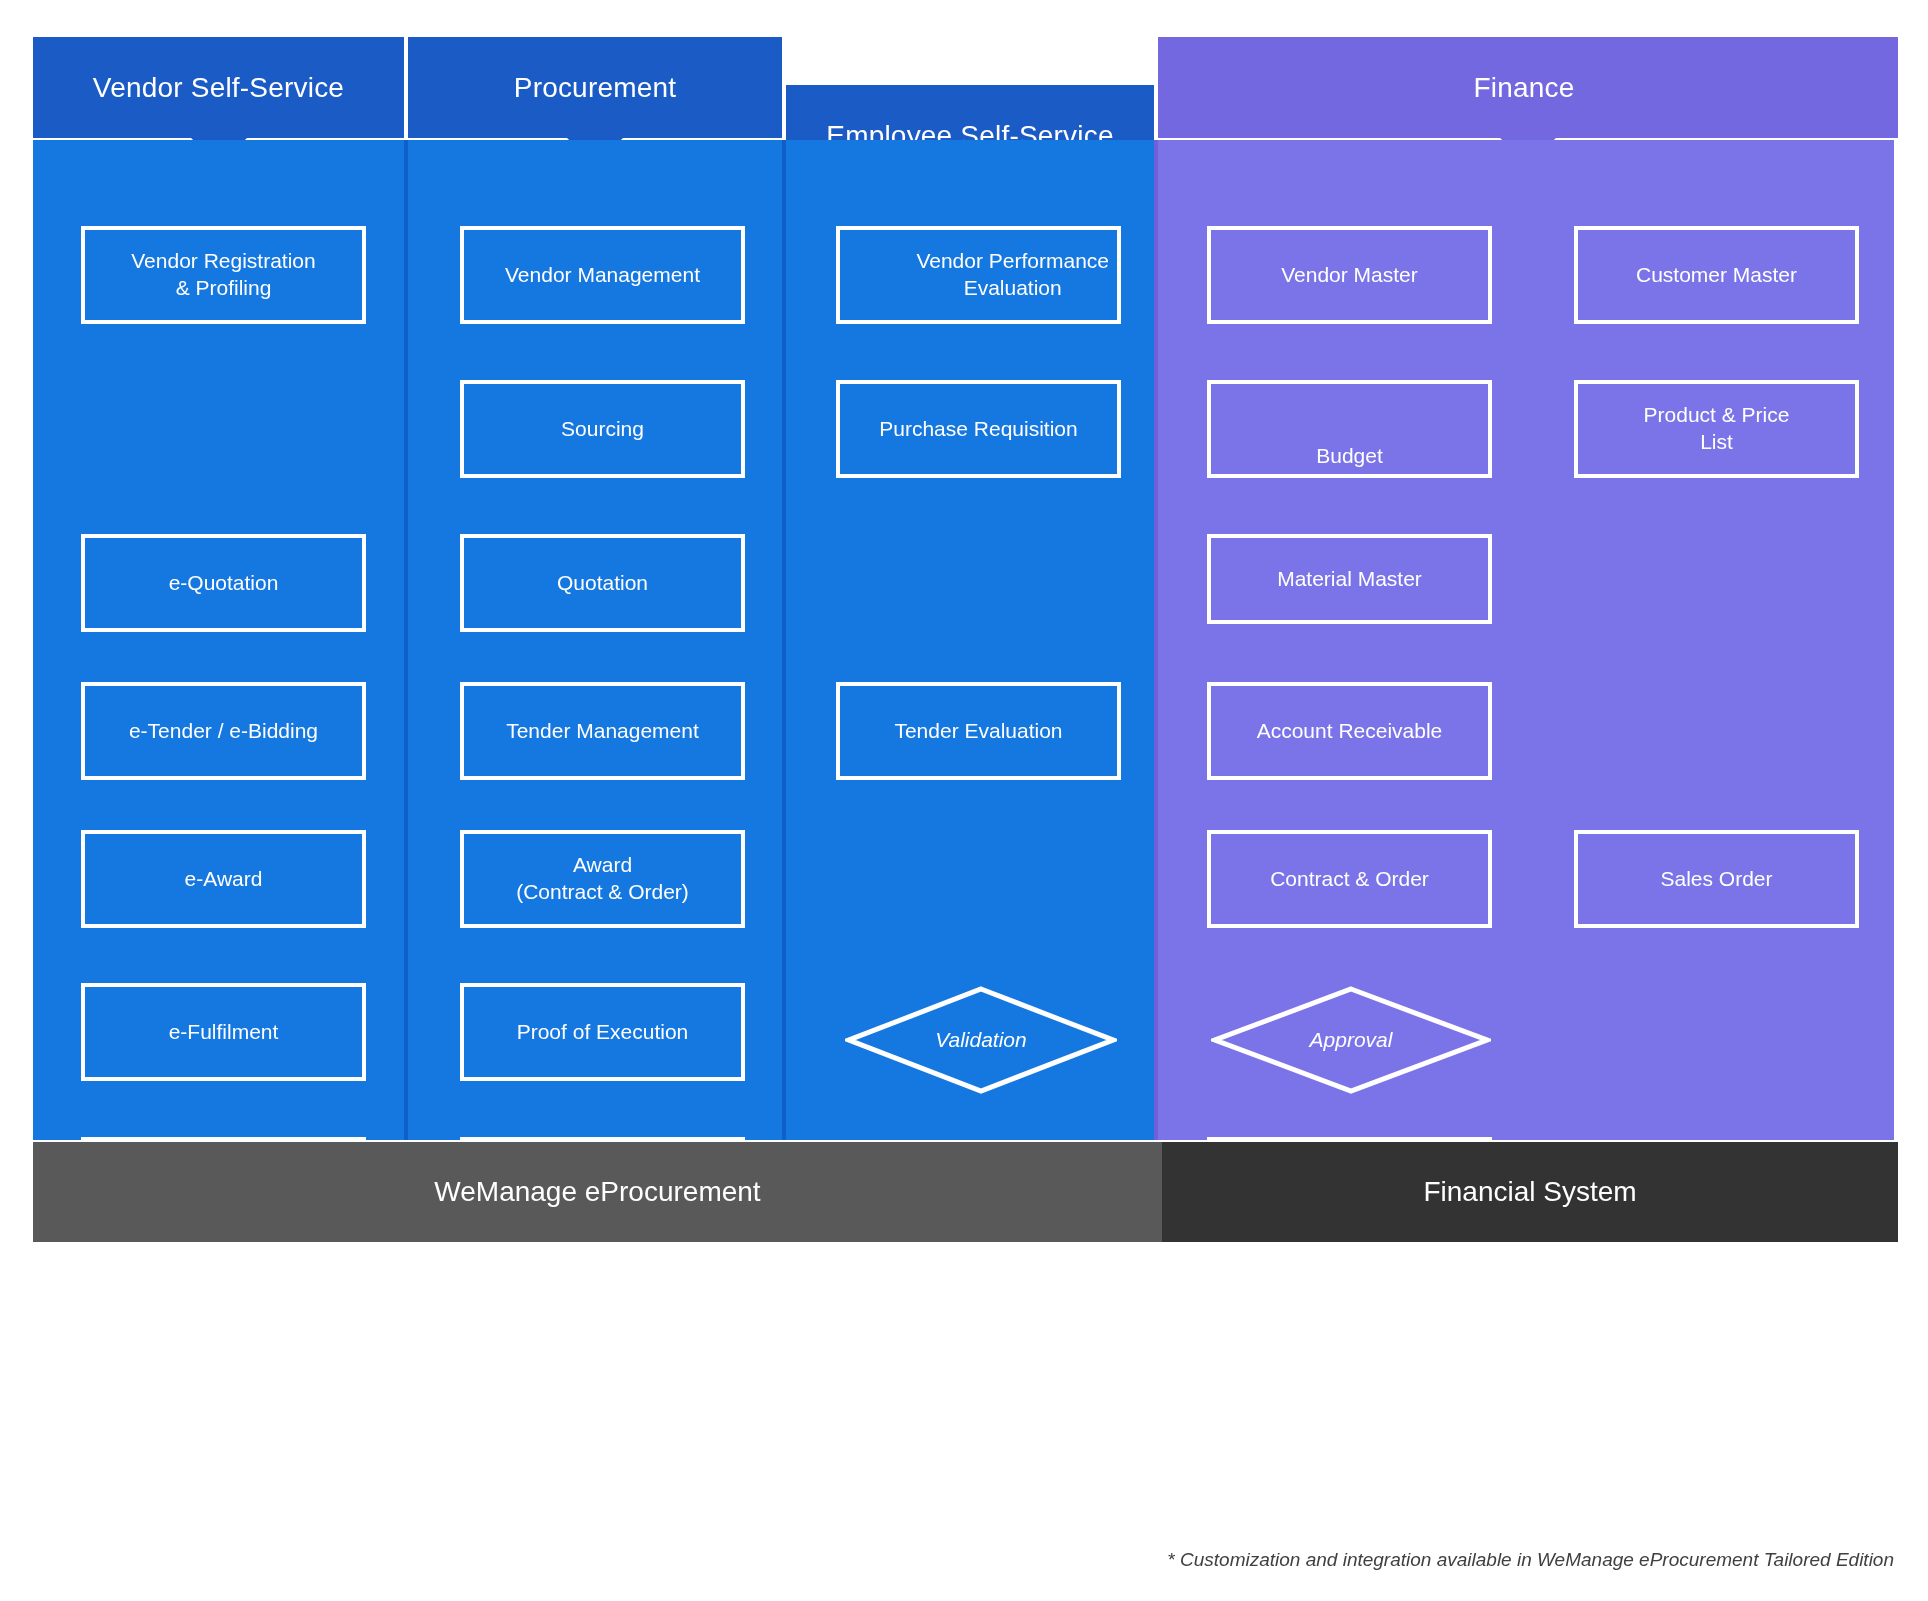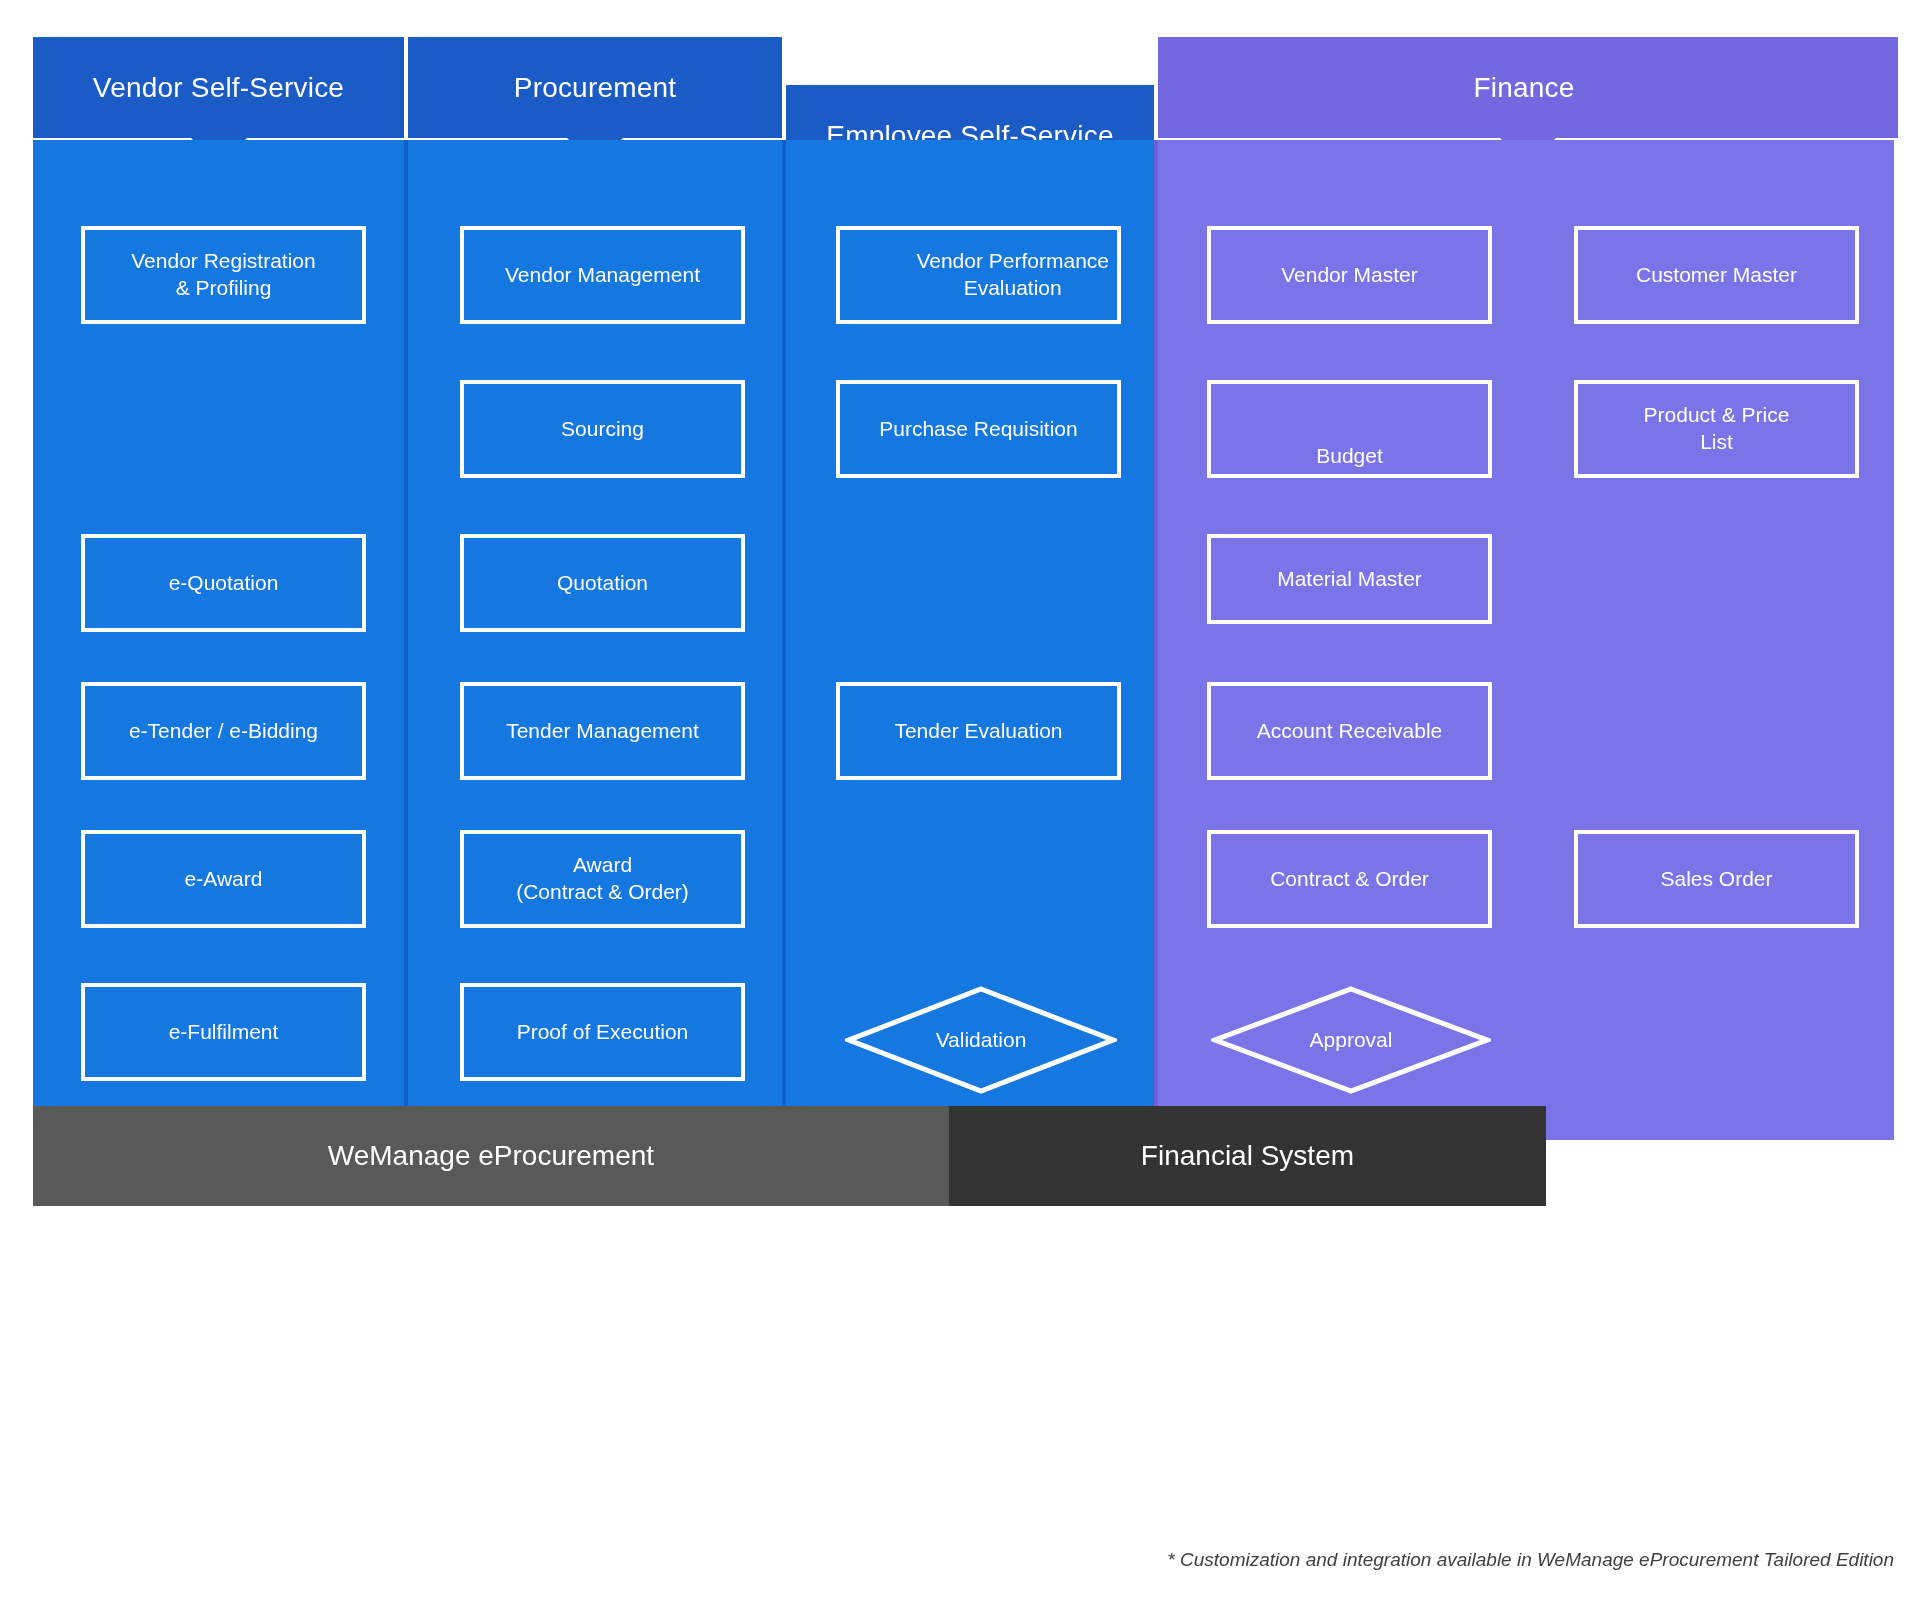--- a/index.html
+++ b/index.html
@@ -73,27 +73,27 @@
   .node.purple { background: transparent; }
 
   
   .diamond {
     position: absolute;
     display: flex; align-items: center; justify-content: center;
     color: #ffffff;
     font-size: 21px;
   }
   .diamond svg { position: absolute; left: 0; top: 0; }
-  .diamond .dlbl { position: relative; z-index: 2; }
+  .diamond .dlbl { position: relative; z-index: 2; font-style: italic; }
 
   
   .footer-row {
     position: absolute;
-    left: 33px; top: 1106px;
-    width: 1513px; height: 100px;
+    left: 33px; top: 1142px;
+    width: 1865px; height: 100px;
     display: flex;
   }
   .foot {
     height: 100px;
     display: flex; align-items: center; justify-content: center;
     color: #ffffff; font-size: 28px;
   }
   .foot-left  { width: 1129px; background:#595959; }
   .foot-right { width: 736px;  background:#333333; }
 

